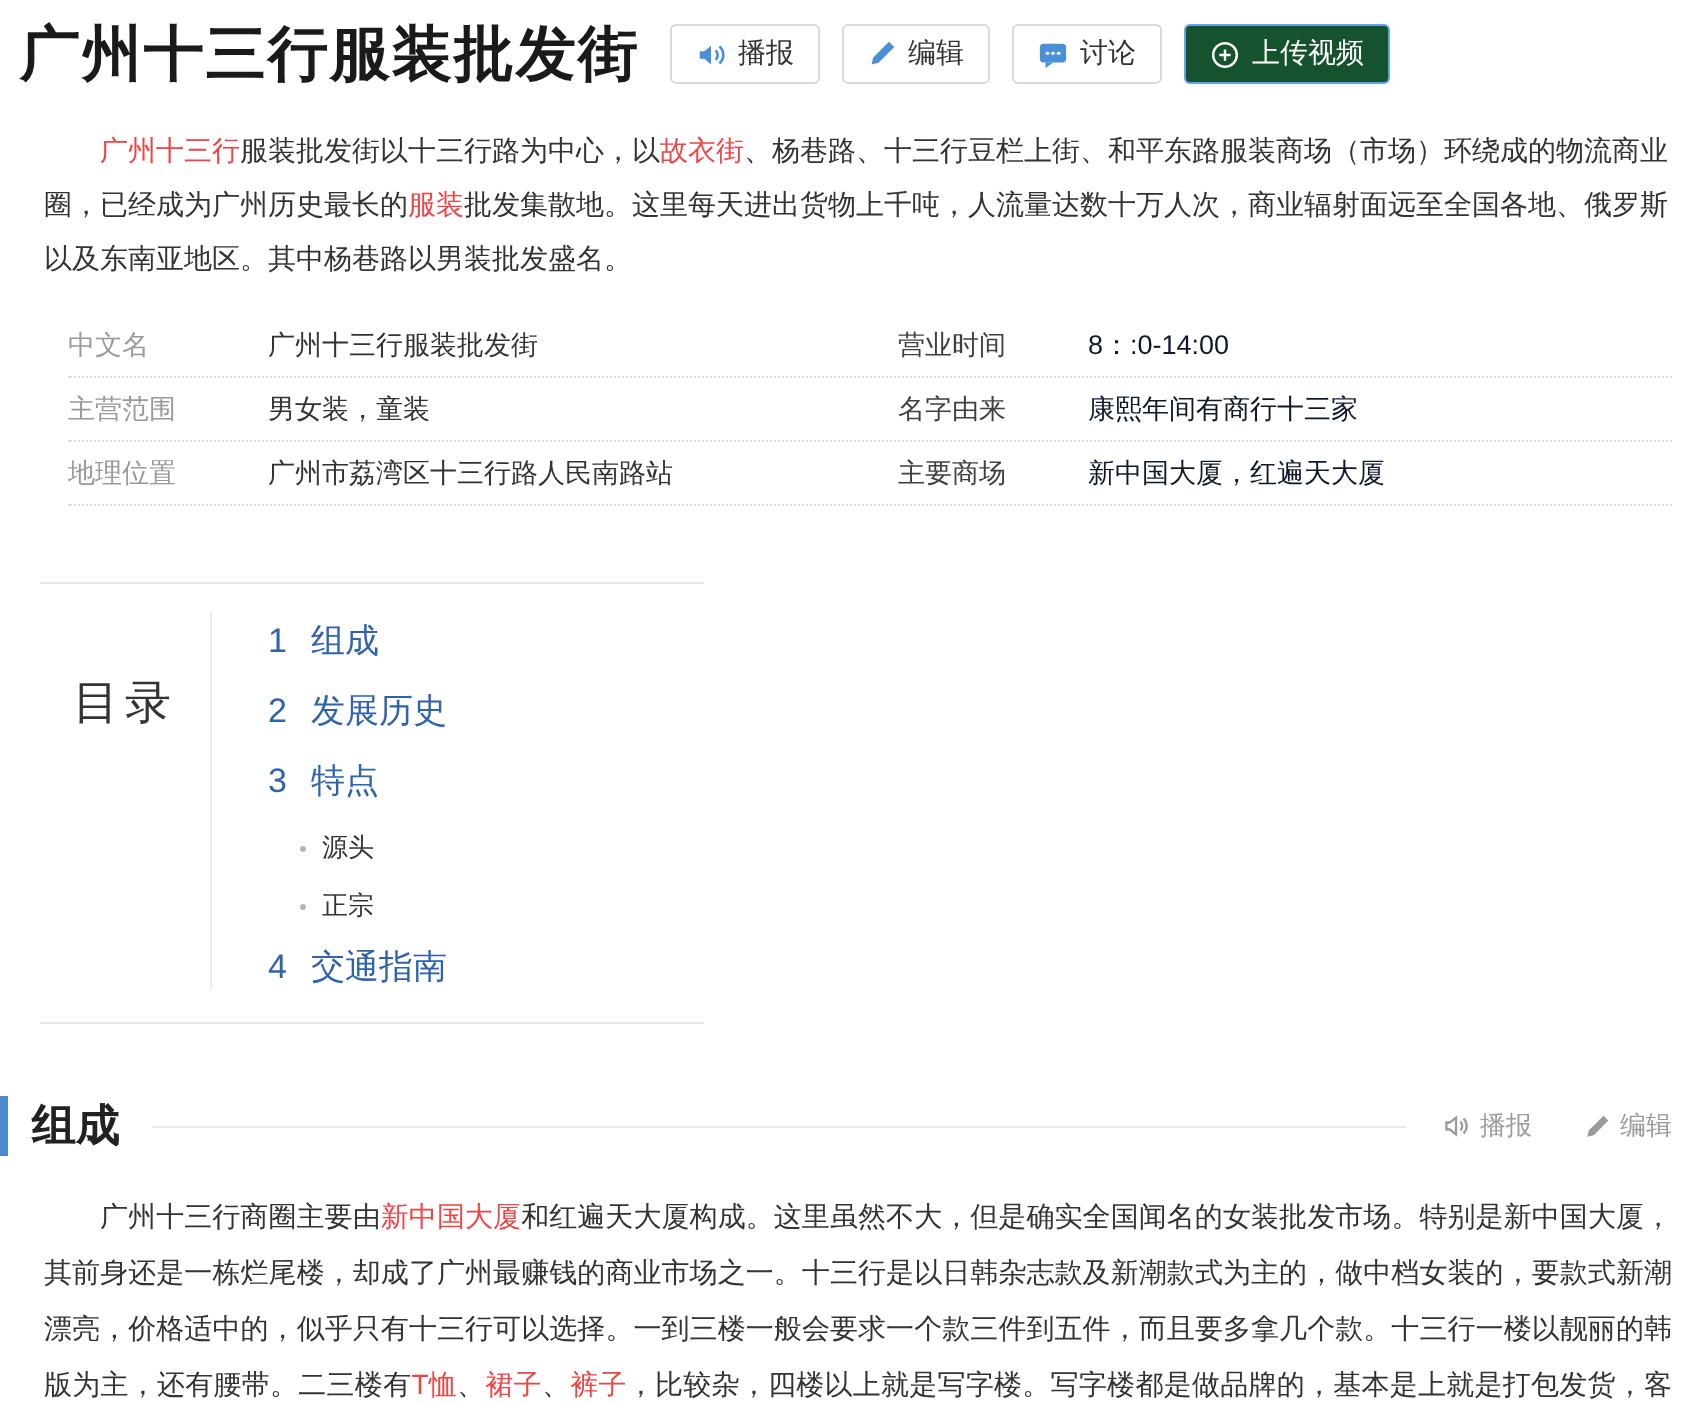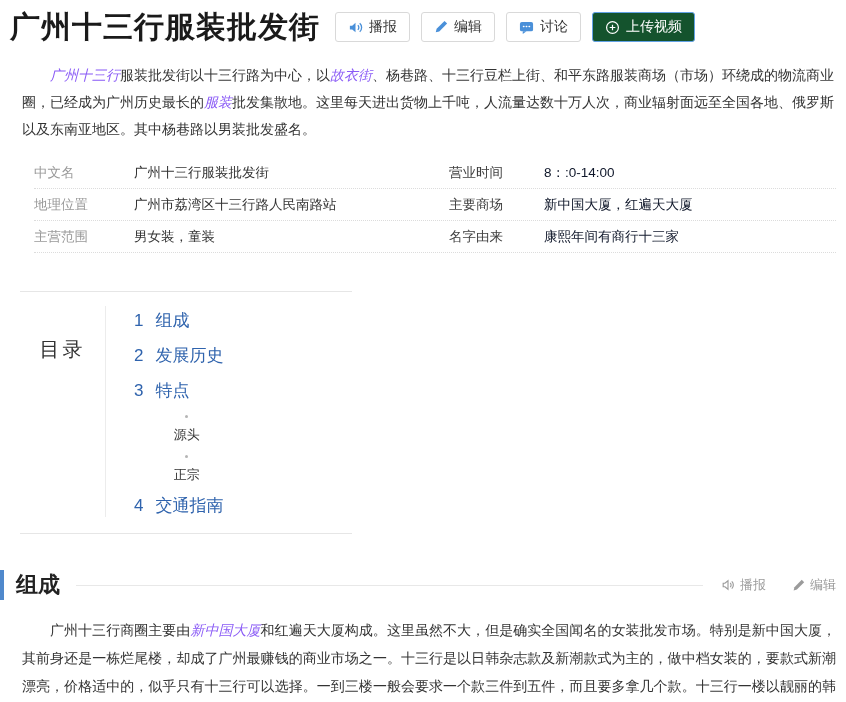--- a/index.html
+++ b/index.html
@@ -33,21 +33,21 @@
   }
   .btn svg { display: block; }
   .btn-upload { background: #14532d; border-color: #63a2e6; color: #fff; }
 
   
   .para {
     margin: 12px 12px 0 22px;
     font-size: 14px; line-height: 27px;
     text-indent: 2em; text-align: justify;
   }
-  .lnk { color: #8b5cf6; cursor: pointer; text-decoration: none; font-style: italic; }
+  .lnk { color: #ef4444; cursor: pointer; text-decoration: none; }
 
   
   .infobox { margin: 14px 10px 0 34px; }
   .info-row {
     display: flex; align-items: center;
     padding: 7px 0 6px;
     border-bottom: 1px dotted #dcdcdc;
     font-size: 13.5px;
   }
   .info-label  { width: 100px; color: #999; flex-shrink: 0; }
@@ -58,31 +58,31 @@
   
   .toc {
     margin: 38px 0 0 20px; width: 332px;
     border-top: 1px solid #e6e6e6; border-bottom: 1px solid #e6e6e6;
     display: flex; padding: 14px 0 16px;
   }
   .toc-head {
     width: 86px; flex-shrink: 0;
     border-right: 1px solid #ececec;
     text-align: center; padding-top: 30px;
-    font-size: 20px; letter-spacing: 3px; color: #333;
+    font-size: 23px; letter-spacing: 3px; color: #333;
   }
   .toc-list { padding: 4px 0 0 28px; }
   .toc-item {
     display: flex; gap: 12px; margin-bottom: 13px;
     font-size: 17px; line-height: 22px; color: #2f63ad; cursor: pointer;
   }
   .toc-sub {
     display: flex; align-items: center; gap: 8px;
     margin: 0 0 11px 16px;
-    font-size: 13px; color: #333; cursor: pointer; flex-direction: column;
+    font-size: 13px; color: #333; cursor: pointer;
   }
   .toc-sub .dot { width: 3px; height: 3px; background: #b5b5b5; border-radius: 50%; }
   .toc-item:last-child { margin-bottom: 0; margin-top: 3px; }
 
   
   .section-header {
     margin-top: 36px;
     display: flex; align-items: center;
   }
   .section-bar { width: 4px; height: 30px; background: #5089cc; flex-shrink: 0; }
@@ -154,30 +154,30 @@
   <p class="para"><span class="lnk">广州十三行</span><span>服装批发街以十三行路为中心，以</span><span class="lnk">故衣街</span><span>、杨巷路、十三行豆栏上街、和平东路服装商场（市场）环绕成的物流商业圈，已经成为广州历史最长的</span><span class="lnk">服装</span><span>批发集散地。这里每天进出货物上千吨，人流量达数十万人次，商业辐射面远至全国各地、俄罗斯以及东南亚地区。其中杨巷路以男装批发盛名。</span></p>
 
   <div class="infobox">
     <div class="info-row">
       <span class="info-label">中文名</span>
       <span class="info-value">广州十三行服装批发街</span>
       <span class="info-label2">营业时间</span>
       <span class="info-value2">8：:0-14:00</span>
     </div>
     <div class="info-row">
+      <span class="info-label">主营范围</span>
+      <span class="info-value">男女装，童装</span>
+      <span class="info-label2">名字由来</span>
+      <span class="info-value2">康熙年间有商行十三家</span>
+    </div>
+    <div class="info-row">
       <span class="info-label">地理位置</span>
       <span class="info-value">广州市荔湾区十三行路人民南路站</span>
       <span class="info-label2">主要商场</span>
       <span class="info-value2">新中国大厦，红遍天大厦</span>
-    </div>
-    <div class="info-row">
-      <span class="info-label">主营范围</span>
-      <span class="info-value">男女装，童装</span>
-      <span class="info-label2">名字由来</span>
-      <span class="info-value2">康熙年间有商行十三家</span>
     </div>
   </div>
 
   <div class="toc">
     <div class="toc-head">目录</div>
     <div class="toc-list">
       <div class="toc-item">
         <span>1</span>
         <span>组成</span>
       </div>

